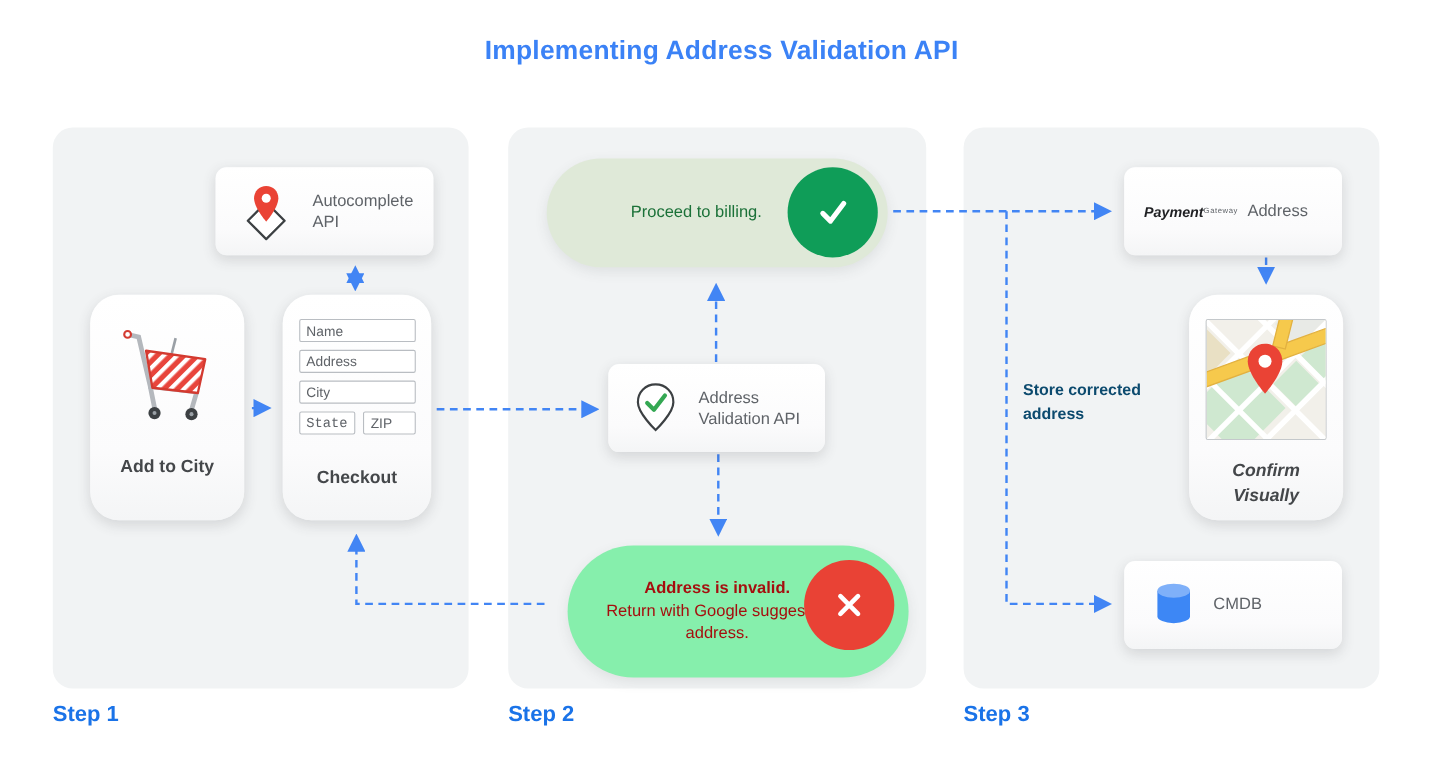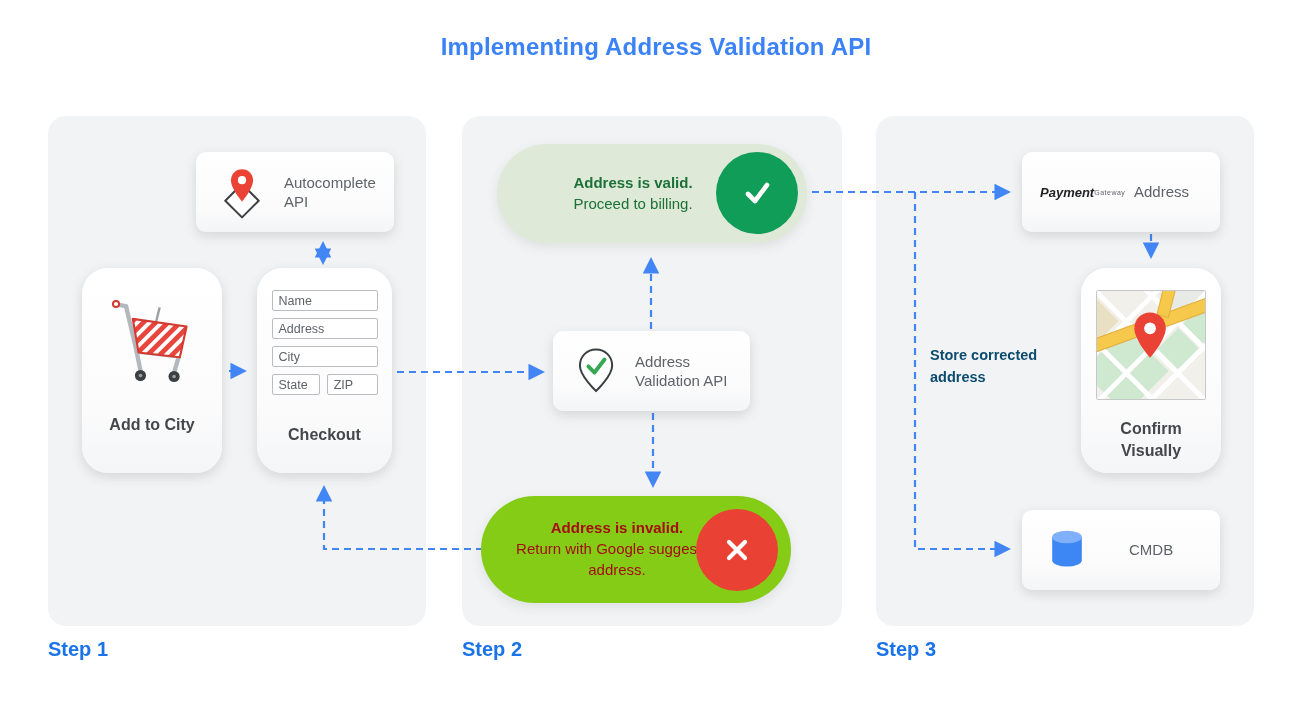--- a/index.html
+++ b/index.html
@@ -24,27 +24,27 @@
   .api-label { font-size:15px; color:#5f6368; line-height:1.3; }
 
   .big-card { display:flex; flex-direction:column; align-items:center;border-radius:26px; }
   .big-caption { font-size:16px; font-weight:700; color:#44474a; text-align:center; line-height:1.35; }
 
   
   .form-fields { width:106px; margin-top:22px; }
   .field { border:1px solid #b9bdc2; background:#ffffff; border-radius:2px;
     font-size:12.5px; color:#5f6368; padding:3px 6px; height:21px; margin-bottom:7px; }
   .field-row { display:flex; gap:7px; }
-  .field-row .field.state { width:52px; }
+  .field-row .field.state { width:52px;font-family:Liberation Mono, monospace; }
   .field-row .field.zip { width:55px; }
 
   
   .pill { position:absolute; border-radius:60px; box-shadow:0 4px 12px rgba(60,64,67,0.10); }
   .pill-valid { left:497px; top:144px; width:310px; height:99px; background:#dfe9d8; }
-  .pill-invalid { left:481px; top:496px; width:310px; height:107px; background:#84cc16; }
+  .pill-invalid { left:516px; top:496px; width:310px; height:120px; background:#86efac; }
   .pill-text { position:absolute; left:34px; top:0; height:100%; width:204px;
     display:flex; flex-direction:column; justify-content:center; text-align:center; line-height:1.38; }
   .pill-valid .pill-text { color:#1b7138; font-size:15px; }
   .pill-invalid .pill-text { color:#a50e0e; font-size:15px; }
   .pill-title { font-weight:700; }
   .status-circle { position:absolute; border-radius:50%; display:flex; align-items:center; justify-content:center; }
   .circle-valid { width:82px; height:82px; right:9px; top:8px; background:#0f9d58; }
   .circle-invalid { width:82px; height:82px; right:13px; top:13px; background:#e94235; }
 
   
@@ -132,21 +132,20 @@
         <div class="field-row">
           <div class="field state">State</div>
           <div class="field zip">ZIP</div>
         </div>
       </div>
       <div class="big-caption" style="margin-top:22px;">Checkout</div>
     </div>
 
     <div class="pill pill-valid">
       <div class="pill-text">
-        <div class="pill-title">Address is valid.</div>
         <div>Proceed to billing.</div>
       </div>
       <div class="status-circle circle-valid">
         <svg width="42" height="42" viewBox="0 0 42 42">
           <path d="M12 22 L19 29 L31 13" stroke="#ffffff" stroke-width="4.6" fill="none" stroke-linecap="round" stroke-linejoin="round"></path>
         </svg>
       </div>
     </div>
 
     <div class="card api-card" style="left:553px; top:331px; width:197px; height:80px;">
@@ -204,24 +203,24 @@
             <line x1="20" y1="-50" x2="20" y2="162"></line>
             <line x1="57" y1="-50" x2="57" y2="162"></line>
             <line x1="94" y1="-50" x2="94" y2="162"></line>
           </g>
           <rect x="-20" y="28" width="150" height="13" fill="#f6c94c" stroke="#e2b140" stroke-width="1.2" transform="rotate(-20 56 36)"></rect>
           <rect x="66" y="-16" width="12" height="42" fill="#f6c94c" stroke="#e2b140" stroke-width="1.2" transform="rotate(14 72 5)"></rect>
           <path d="M54 22 C45 22 38 29 38 38 C38 50 54 68 54 68 C54 68 70 50 70 38 C70 29 63 22 54 22 Z" fill="#ea4335"></path>
           <circle cx="54" cy="38" r="6" fill="#ffffff"></circle>
         </svg>
       </div>
-      <div class="big-caption" style="margin-top:18px; width:90px;">Confirm Visually</div>
-    </div>
-
-    <div class="card api-card" style="left:1022px; top:510px; width:198px; height:80px; gap:37px;">
+      <div class="big-caption" style="margin-top:18px; width:90px;font-style:italic;">Confirm Visually</div>
+    </div>
+
+    <div class="card api-card" style="left:1022px; top:510px; width:198px; height:80px; gap:11px;">
       <svg width="50" height="50" viewBox="0 0 54 54">
         <path d="M11 13 L11 38 A16 6.8 0 0 0 43 38 L43 13 Z" fill="#3d87f5"></path>
         <ellipse cx="27" cy="13" rx="16" ry="6.8" fill="#7fb0f9"></ellipse>
       </svg>
       <div class="api-label">CMDB</div>
     </div>
 
     <div class="store-note">Store corrected address</div>
 
     <div class="step-label" style="left:48px;">Step 1</div>

